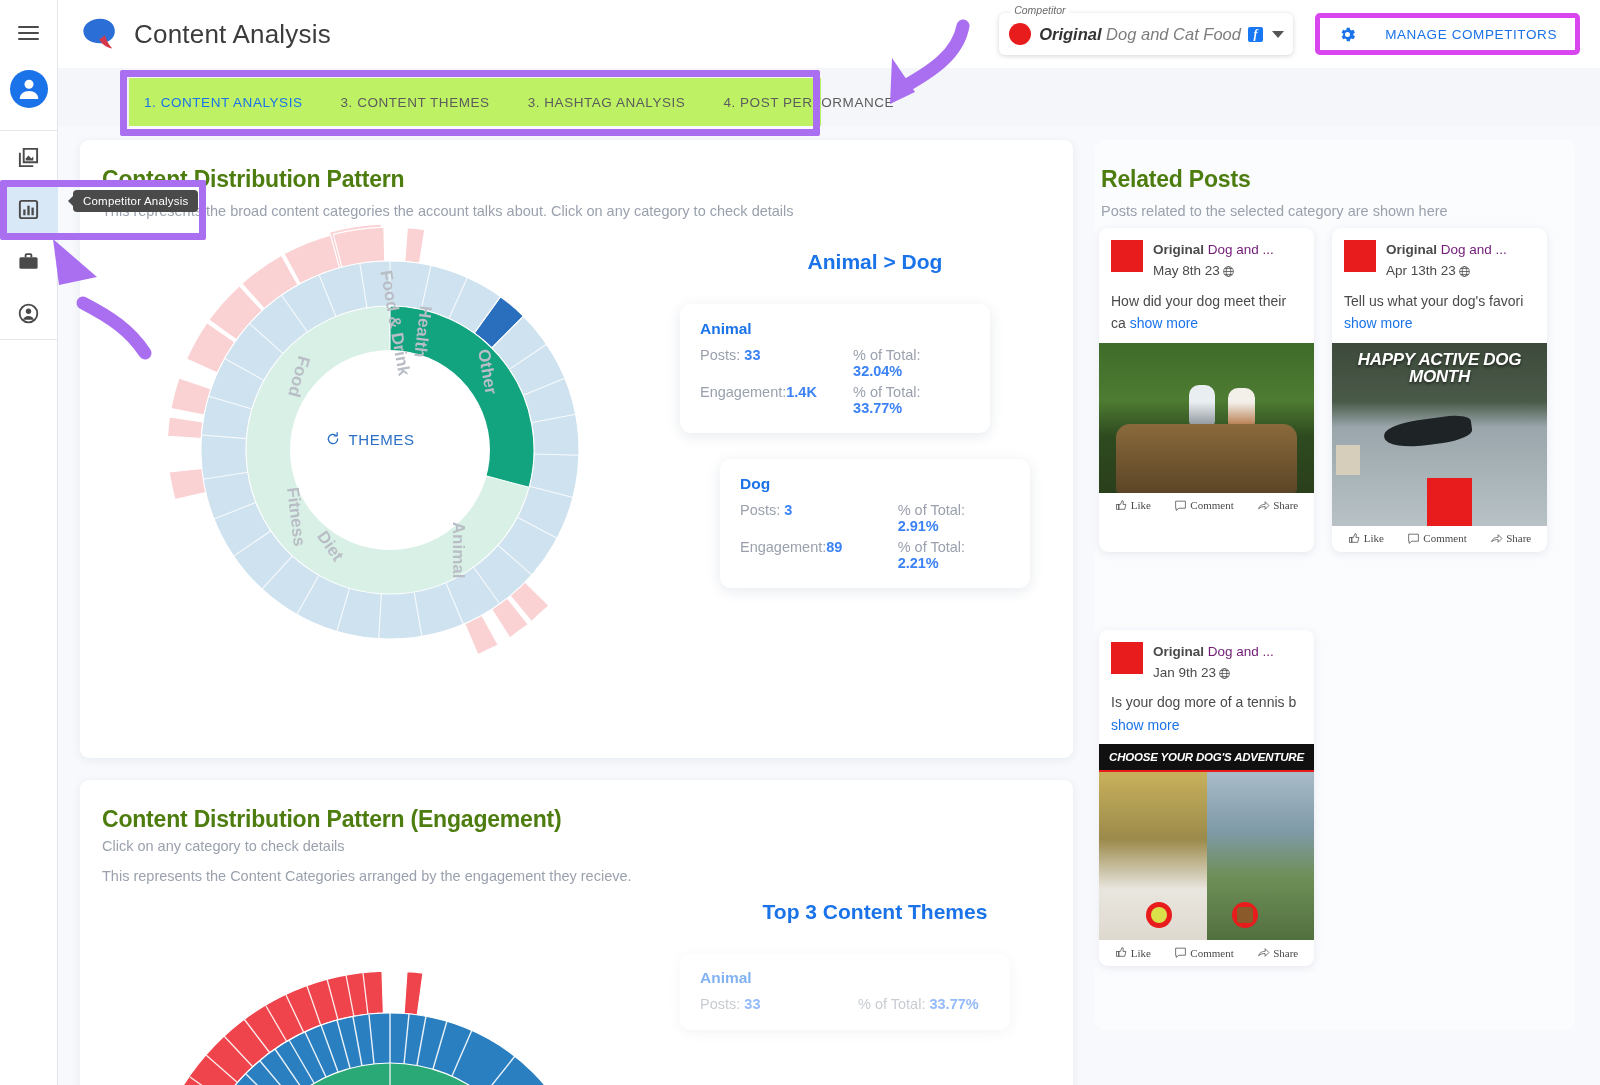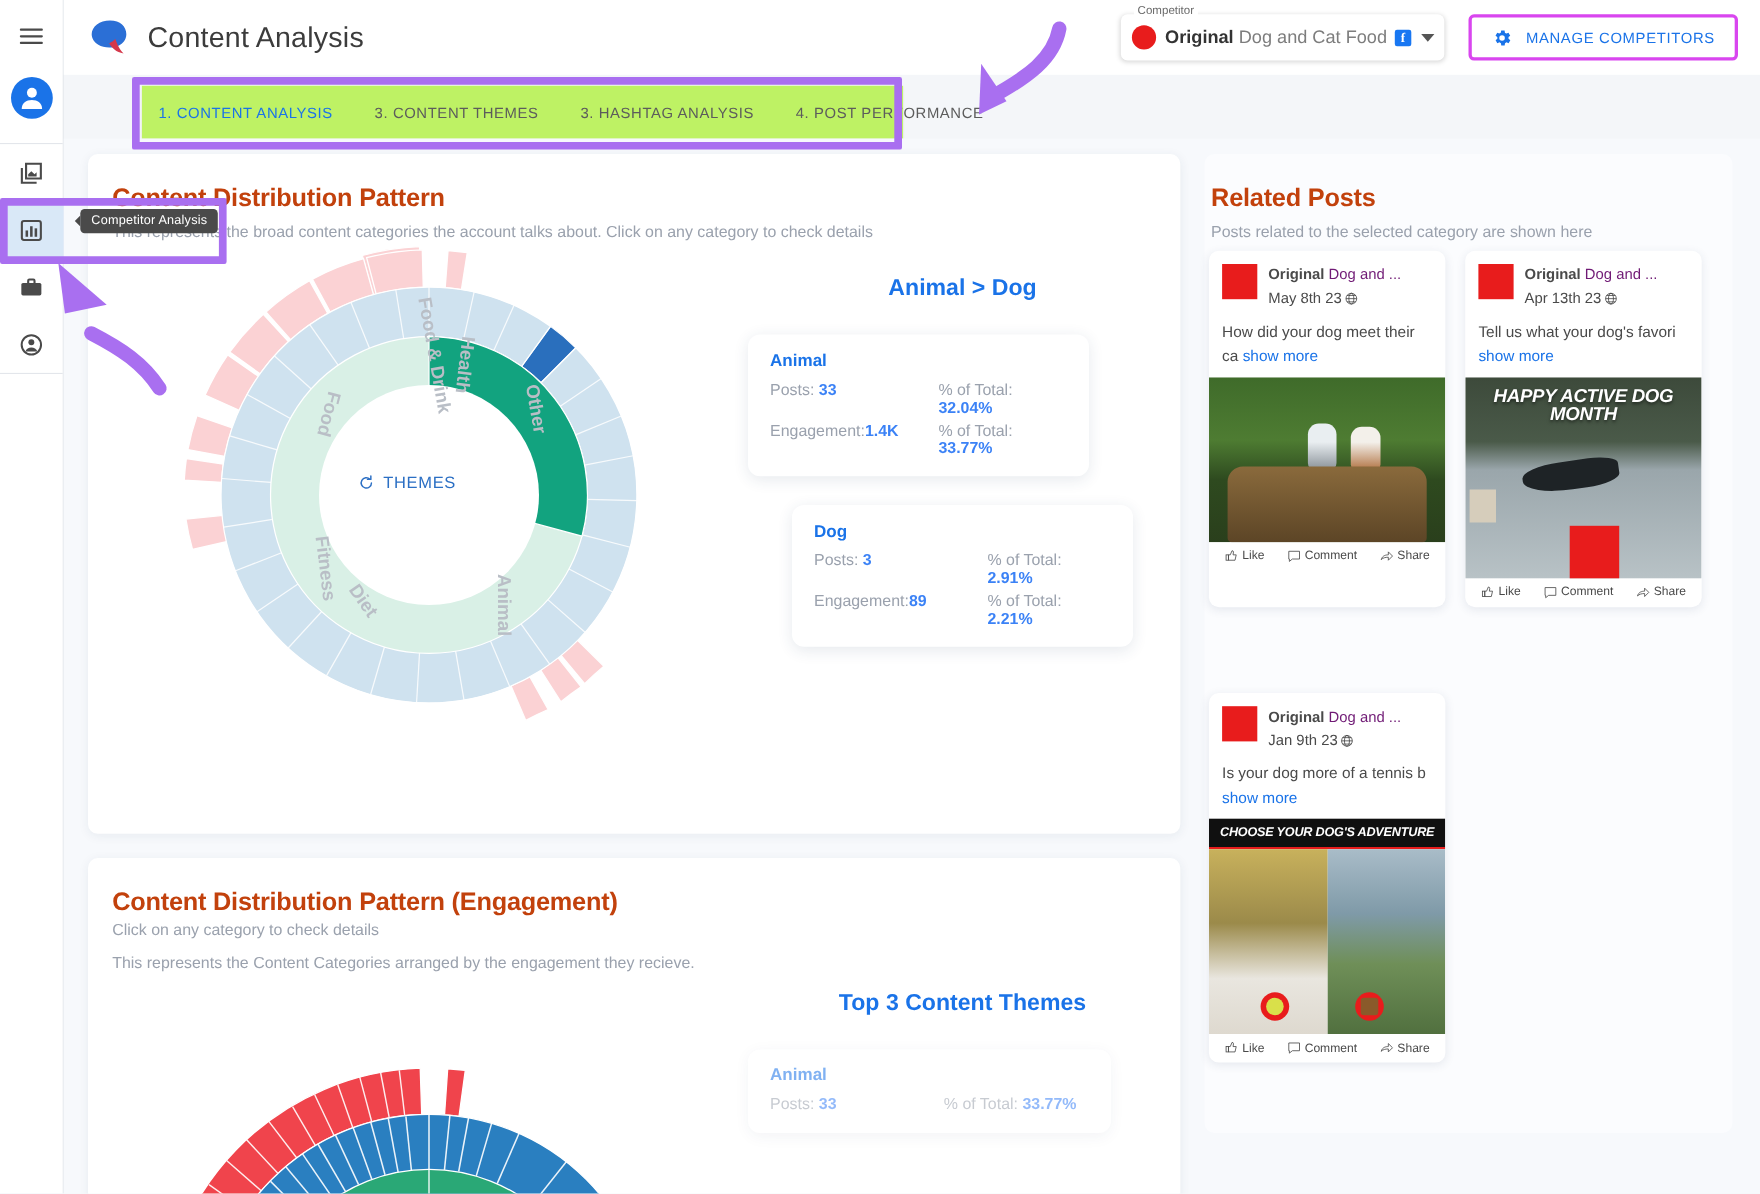--- a/index.html
+++ b/index.html
@@ -49,36 +49,36 @@
   .topbar {
     position:absolute; left:58px; top:0; width:1542px; height:68px; background:#fff;
     display:flex; align-items:center; padding:0 20px 0 22px;
   }
   .logo { width:40px; height:36px; margin-right:14px; flex:none; }
   .page-title { font-size:26px; color:#3c3c3c; font-weight:400; letter-spacing:.2px; }
   .topbar-right { margin-left:auto; display:flex; align-items:center; gap:22px; }
   .competitor-select {
     position:relative; width:294px; height:42px; background:#fff;
     border-radius:6px; box-shadow:0 1px 5px rgba(0,0,0,.17);
-    display:flex; align-items:center; padding:0 10px; cursor:pointer;
+    display:flex; align-items:center; padding:0 10px; cursor:pointer;font-style:italic;
   }
   .competitor-label {
     position:absolute; top:-9px; left:12px; font-size:10.5px; color:#6b6b6b; background:#fff; padding:0 3px;
   }
   .comp-dot { width:22px; height:22px; border-radius:50%; background:#e81c1c; flex:none; margin-right:8px; }
   .comp-name { font-size:16.5px; color:#3c3c3c; white-space:nowrap; }
   .comp-name b { font-weight:600; color:#333; }
   .comp-name span { color:#7d7d7d; }
   .fb-badge { width:15px; height:15px; background:#1877f2; border-radius:2px; margin-left:7px; flex:none;
      color:#fff; font-size:12px; font-weight:700; text-align:center; line-height:15px; font-family:"Liberation Serif",serif;}
   .caret { margin-left:9px; width:0;height:0; border-left:6px solid transparent; border-right:6px solid transparent;
      border-top:7px solid #555; }
   .manage-btn {
-    height:42px; min-width:210px; border:3px solid #d946ef; border-radius:5px; background:#fff;
-    display:flex; align-items:center; gap:12px; padding:0 18px; cursor:pointer;
+    height:42px; min-width:210px; border:5px solid #d946ef; border-radius:5px; background:#fff;
+    display:flex; align-items:center; gap:28px; padding:0 18px; cursor:pointer;
   }
   .manage-btn .gear { width:19px; height:19px; fill:#1a73e8; }
   .manage-btn span { color:#1a73e8; font-size:13.5px; letter-spacing:.6px; }
 
   
   .tabs-wrap {
     position:absolute; left:129px; top:78px; width:692px; height:48px;
     background:#bef264; display:flex; align-items:center; padding-left:15px; gap:38px;
     box-shadow:0 1px 3px rgba(0,0,0,.05);
   }
@@ -88,21 +88,21 @@
   
   .canvas { position:absolute; left:58px; top:126px; width:1542px; height:959px; background:#f7f9fc; }
 
   .card {
     position:absolute; background:#fff; border-radius:9px; box-shadow:0 2px 10px rgba(30,50,90,.07);
   }
   #card-dist { left:22px; top:14px; width:993px; height:618px; }
   #card-eng  { left:22px; top:654px; width:993px; height:420px; overflow:hidden; }
   #card-related { left:1037px; top:14px; width:480px; height:890px; background:#fbfcfe; box-shadow:none; }
 
-  .card-title { font-size:23px; color:#c2410c; font-weight:700; letter-spacing:-.2px; }
+  .card-title { font-size:23px; color:#4d7c0f; font-weight:700; letter-spacing:-.2px; }
   .card-sub { font-size:14.5px; color:#9aa1ad; margin-top:8px; line-height:1.5; }
   .card-pad { padding:26px 0 0 22px; }
 
   
   .sun-area { position:absolute; left:0; top:58px; width:620px; height:540px; }
   .sun-svg { position:absolute; left:40px; top:2px; }
   .reset-btn {
     position:absolute; left:230px; top:228px; width:120px; height:26px;
     display:flex; align-items:center; justify-content:center; gap:7px; cursor:pointer;
   }
@@ -140,21 +140,21 @@
   .post-ava { width:32px; height:32px; background:#e81c1c; flex:none; }
   .post-meta { font-size:13.5px; color:#4a4a4a; line-height:1.55; }
   .post-meta .nm b{ font-weight:700; }
   .post-meta .nm span{ color:#701a75; }
   .post-date { display:flex; align-items:center; gap:2px; justify-content:flex-start; }
   .globe { width:13px; height:13px; stroke:#3c3c3c; fill:none; stroke-width:1.3; }
   .post-text { font-size:14px; color:#4a4a4a; line-height:1.6; padding:4px 10px 8px 12px; }
   .post-text a { color:#1a73e8; text-decoration:none; }
   .post-img { width:100%; height:150px; position:relative; overflow:hidden; }
   .post-actions { display:flex; justify-content:space-around; align-items:center; padding:6px 4px 7px; }
-  .pa { display:flex; align-items:center; gap:3px; font-size:11px; color:#4a4a4a; cursor:pointer; }
+  .pa { display:flex; align-items:center; gap:3px; font-size:11px; color:#4a4a4a; cursor:pointer;font-family:Liberation Serif, serif; }
   .pa svg { width:13px; height:13px; fill:none; stroke:#4a4a4a; stroke-width:1.4; }
   .redsq { position:absolute; background:#e81c1c; }
 
   
   .art1 { position:absolute; inset:0; background:
      linear-gradient(180deg,#3f6b2a 0%,#4e7c32 38%,#2e4a1f 62%,#2a3f1c 100%); }
   .art1 .trunk { position:absolute; left:8%; bottom:0; width:84%; height:46%;
      background:linear-gradient(180deg,#8a6a3c,#5c4526); border-radius:14px 14px 4px 4px; }
   .art1 .dogA { position:absolute; left:42%; bottom:44%; width:26px; height:42px; border-radius:10px 10px 6px 6px;
      background:linear-gradient(180deg,#e9eef1 40%,#8a9299); }

